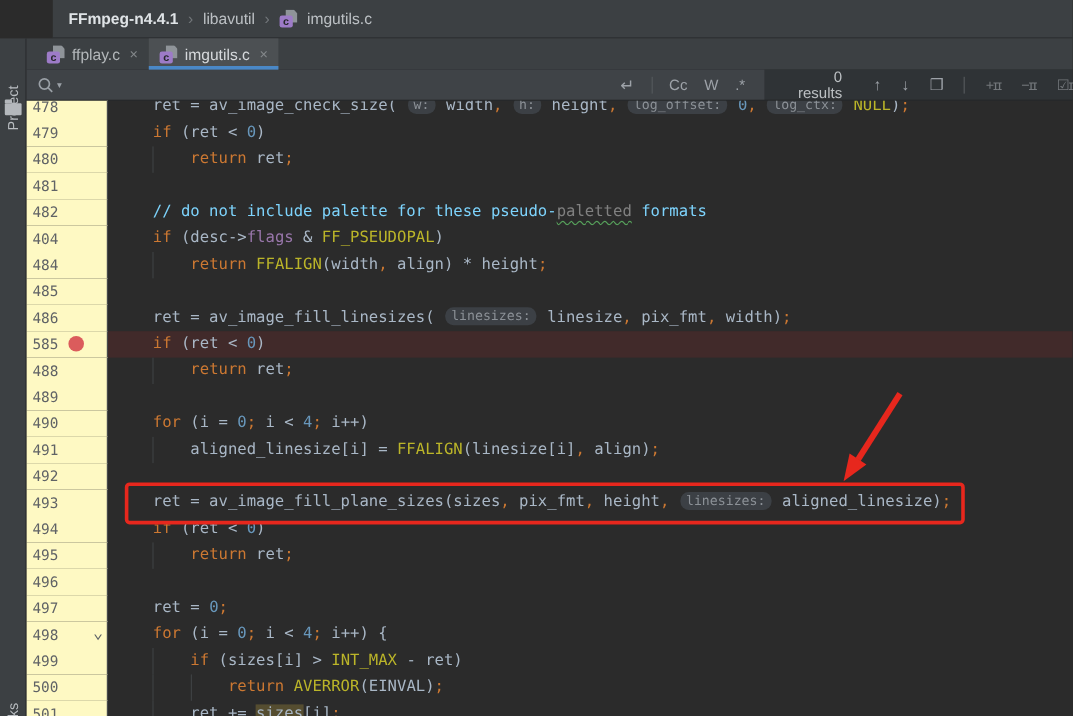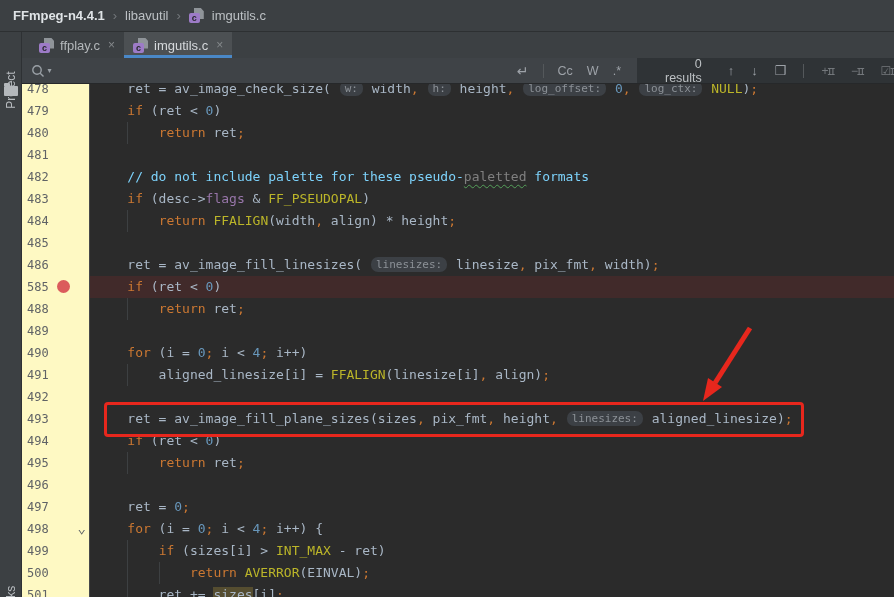--- a/index.html
+++ b/index.html
@@ -2,21 +2,21 @@
 <html><head>
 <meta charset="utf-8">
 <style>
   * { margin:0; padding:0; box-sizing:border-box; }
   html,body { width:894px; height:597px; overflow:hidden; background:#2b2b2b;
               font-family:"Liberation Sans", sans-serif; }
   .app { width:894px; height:597px; display:flex; flex-direction:column; }
 
   
   .titlebar { height:32px; background:#3c4043; border-bottom:1px solid #2d3032;
-              display:flex; align-items:center; padding-left:13px; gap:8px; flex-shrink:0; }
+              display:flex; align-items:center; padding-left:13px; gap:8px; flex-shrink:0;margin-left:44px; }
   .tb-proj { font-size:13px; font-weight:bold; color:#dfe3e6; }
   .tb-sep  { color:#72767a; font-size:13px; }
   .tb-crumb{ font-size:13px; color:#bcc0c4; }
 
   
   .cicon { position:relative; width:15px; height:15px; display:inline-block; flex-shrink:0; }
   .cicon .page { position:absolute; right:0; top:0; width:10px; height:11px; background:#8f9499;
                  clip-path:polygon(0 0,70% 0,100% 30%,100% 100%,0 100%); }
   .cicon .chip { position:absolute; left:0; bottom:0; width:11px; height:10px; background:#9d7bc7;
                  border-radius:2px; color:#26282b; font-size:9px; font-weight:bold;
@@ -186,21 +186,21 @@
             </div>
             <div class="line">
               <div class="gut"><span class="num">481</span></div>
               <div class="codecell"></div>
             </div>
             <div class="line">
               <div class="gut"><span class="num">482</span></div>
               <div class="codecell"><span class="tk-c">    // do not include palette for these pseudo-</span><span class="tk-cs">paletted</span><span class="tk-c"> formats</span></div>
             </div>
             <div class="line">
-              <div class="gut"><span class="num">483</span></div>
+              <div class="gut"><span class="num">404</span></div>
               <div class="codecell"><span class="tk-d">    </span><span class="tk-k">if</span><span class="tk-d"> (desc-&gt;</span><span class="tk-f">flags</span><span class="tk-d"> &amp; </span><span class="tk-m">FF_PSEUDOPAL</span><span class="tk-d">)</span></div>
             </div>
             <div class="line">
               <div class="gut"><span class="num">484</span></div>
               <div class="codecell"><span class="guide" style="left: 37.28px;"></span><span class="tk-d">        </span><span class="tk-k">return</span><span class="tk-d"> </span><span class="tk-m">FFALIGN</span><span class="tk-d">(width</span><span class="tk-k">,</span><span class="tk-d"> align) * height</span><span class="tk-k">;</span></div>
             </div>
             <div class="line">
               <div class="gut"><span class="num">485</span></div>
               <div class="codecell"></div>
             </div>

